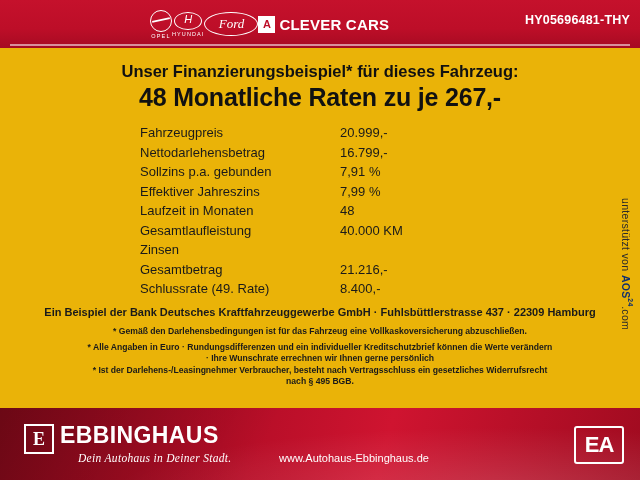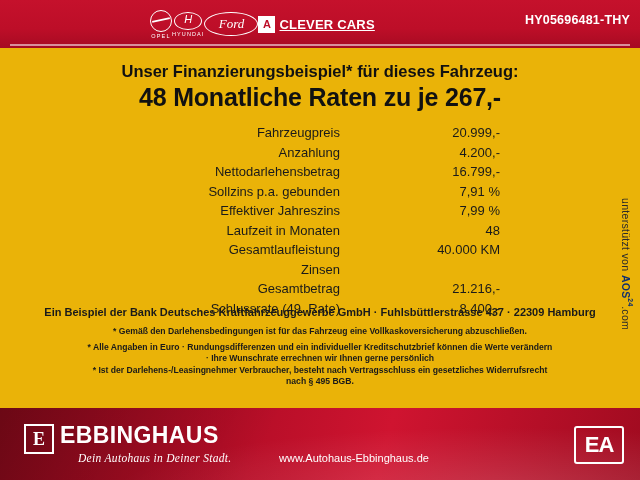--- a/index.html
+++ b/index.html
@@ -104,24 +104,23 @@
     background: #ffffff;
     color: #bd0e28;
     font-size: 11px;
     font-weight: bold;
     display: flex;
     align-items: center;
     justify-content: center;
     line-height: 1;
   }
   .clever-text {
-    font-size: 13px;
+    font-size: 15px;
     font-weight: bold;
     letter-spacing: 0.2px;
-    text-decoration: underline;
   }
   .vehicle-id {
     position: absolute;
     right: 10px; top: 13px;
     color: #ffffff;
     font-size: 12.5px;
     font-weight: bold;
     letter-spacing: 0.2px;
   }
   .topbar-underline {
@@ -155,21 +154,20 @@
     font-size: 25px;
     font-weight: bold;
     color: #111111;
     letter-spacing: -0.2px;
   }
 
   .table {
     position: absolute;
     left: 140px; top: 75px;
     width: 360px;
-    text-align: right;
   }
   .row {
     display: flex;
     font-size: 13px;
     color: #1a1a1a;
     line-height: 19.5px;
     height: 19.5px;
   }
   .row .label { width: 200px; }
   .row .value { flex: 1; }
@@ -337,24 +335,20 @@
 
     <div class="headline">Unser Finanzierungsbeispiel* für dieses Fahrzeug:</div>
     <div class="subheadline">48 Monatliche Raten zu je 267,-</div>
 
     <div class="table">
       <div class="row">
         <div class="label">Fahrzeugpreis</div>
         <div class="value">20.999,-</div>
       </div>
       <div class="row">
-        <div class="label">Anzahlung</div>
-        <div class="value">4.200,-</div>
-      </div>
-      <div class="row">
         <div class="label">Nettodarlehensbetrag</div>
         <div class="value">16.799,-</div>
       </div>
       <div class="row">
         <div class="label">Sollzins p.a. gebunden</div>
         <div class="value">7,91 %</div>
       </div>
       <div class="row">
         <div class="label">Effektiver Jahreszins</div>
         <div class="value">7,99 %</div>

